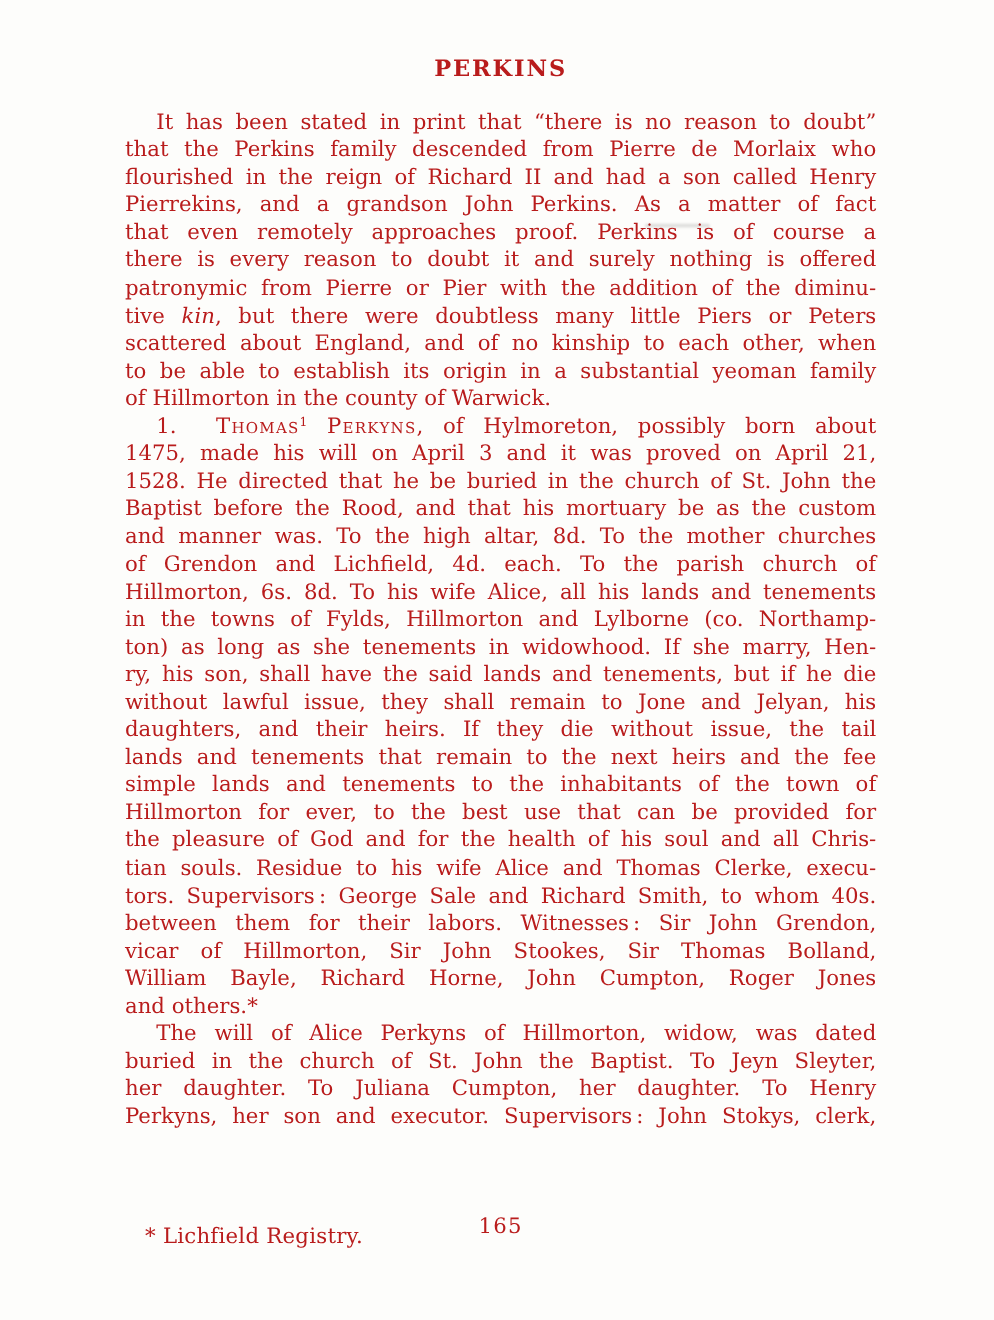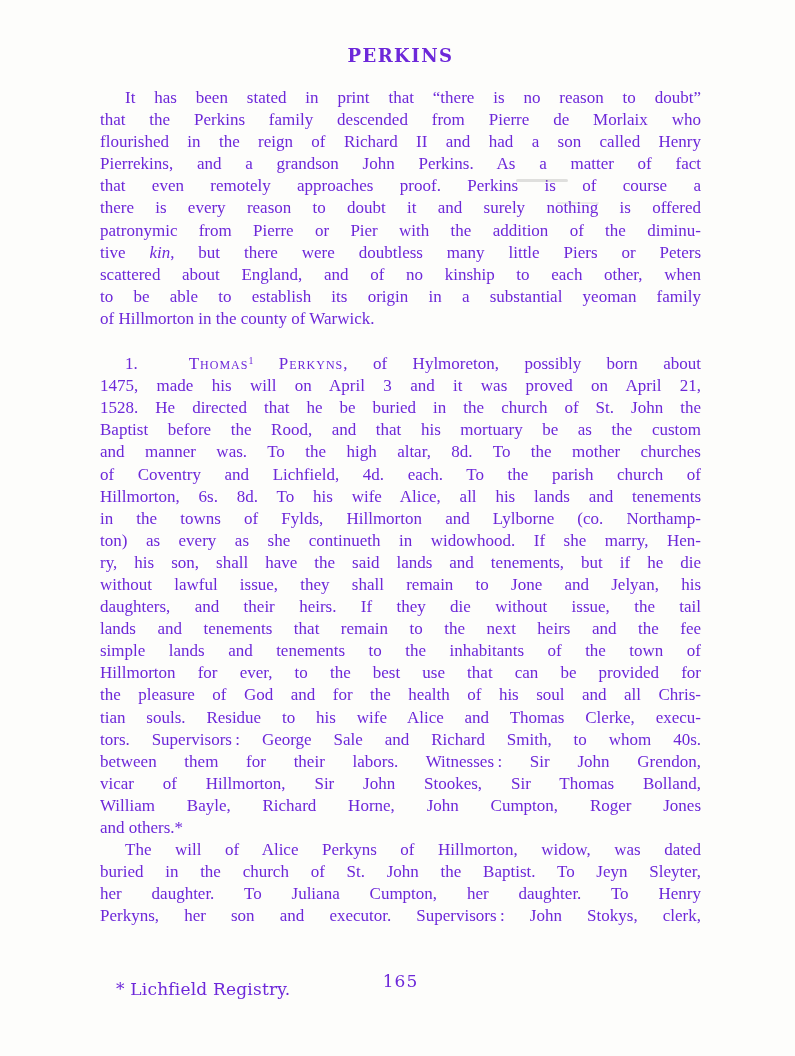--- a/index.html
+++ b/index.html
@@ -5,21 +5,21 @@
   html, body { margin: 0; padding: 0; }
   body {
     width: 795px; height: 1056px;
     background: #fdfdfb;
     overflow: hidden;
   }
   .page {
     position: relative;
     width: 795px; height: 1056px;
     font-family: "DejaVu Serif", "Liberation Serif", serif;
-    color: #6d28d9;
+    color: #b91c1c;
     background: #fdfdfb;
   }
   .title {
     position: absolute;
     top: 45px; left: 100px; width: 601px;
     margin: 0;
     text-align: center;
     font-size: 18px;
     font-weight: bold;
     letter-spacing: 1.5px;
@@ -28,25 +28,24 @@
     position: absolute;
     left: 100px; top: 87px; width: 601px;
     font-size: 17px;
   }
   .line {
     line-height: 22.1px;
     text-align: justify;
     text-align-last: justify;
     -moz-text-align-last: justify;
     white-space: nowrap;
-    font-family: Liberation Serif, serif;
   }
   .line.first { text-indent: 25px; }
   .line.para-end { text-align-last: left; -moz-text-align-last: left; }
-  .para.gap { margin-top: 23px; }
+  .para.gap { }
   .sc { font-variant: small-caps; letter-spacing: 1px; }
   sup {
     font-size: 0.58em;
     position: relative; top: -0.5em;
     vertical-align: baseline;
     line-height: 0;
   }
   .footnote {
     position: absolute;
     left: 116px; top: 979px;
@@ -89,24 +88,24 @@
         <div class="line">scattered about England, and of no kinship to each other, when</div>
         <div class="line">to be able to establish its origin in a substantial yeoman family</div>
         <div class="line para-end">of Hillmorton in the county of Warwick.</div>
       </div>
       <div class="para gap">
         <div class="line first">1.&nbsp;&nbsp;<span class="sc">Thomas</span><sup>1</sup> <span class="sc">Perkyns</span>, of Hylmoreton, possibly born about</div>
         <div class="line">1475, made his will on April 3 and it was proved on April 21,</div>
         <div class="line">1528. He directed that he be buried in the church of St. John the</div>
         <div class="line">Baptist before the Rood, and that his mortuary be as the custom</div>
         <div class="line">and manner was. To the high altar, 8d. To the mother churches</div>
-        <div class="line">of Coventry and Lichfield, 4d. each. To the parish church of</div>
+        <div class="line">of Grendon and Lichfield, 4d. each. To the parish church of</div>
         <div class="line">Hillmorton, 6s. 8d. To his wife Alice, all his lands and tenements</div>
         <div class="line">in the towns of Fylds, Hillmorton and Lylborne (co. Northamp-</div>
-        <div class="line">ton) as every as she continueth in widowhood. If she marry, Hen-</div>
+        <div class="line">ton) as long as she tenements in widowhood. If she marry, Hen-</div>
         <div class="line">ry, his son, shall have the said lands and tenements, but if he die</div>
         <div class="line">without lawful issue, they shall remain to Jone and Jelyan, his</div>
         <div class="line">daughters, and their heirs. If they die without issue, the tail</div>
         <div class="line">lands and tenements that remain to the next heirs and the fee</div>
         <div class="line">simple lands and tenements to the inhabitants of the town of</div>
         <div class="line">Hillmorton for ever, to the best use that can be provided for</div>
         <div class="line">the pleasure of God and for the health of his soul and all Chris-</div>
         <div class="line">tian souls. Residue to his wife Alice and Thomas Clerke, execu-</div>
         <div class="line">tors. Supervisors : George Sale and Richard Smith, to whom 40s.</div>
         <div class="line">between them for their labors. Witnesses : Sir John Grendon,</div>

